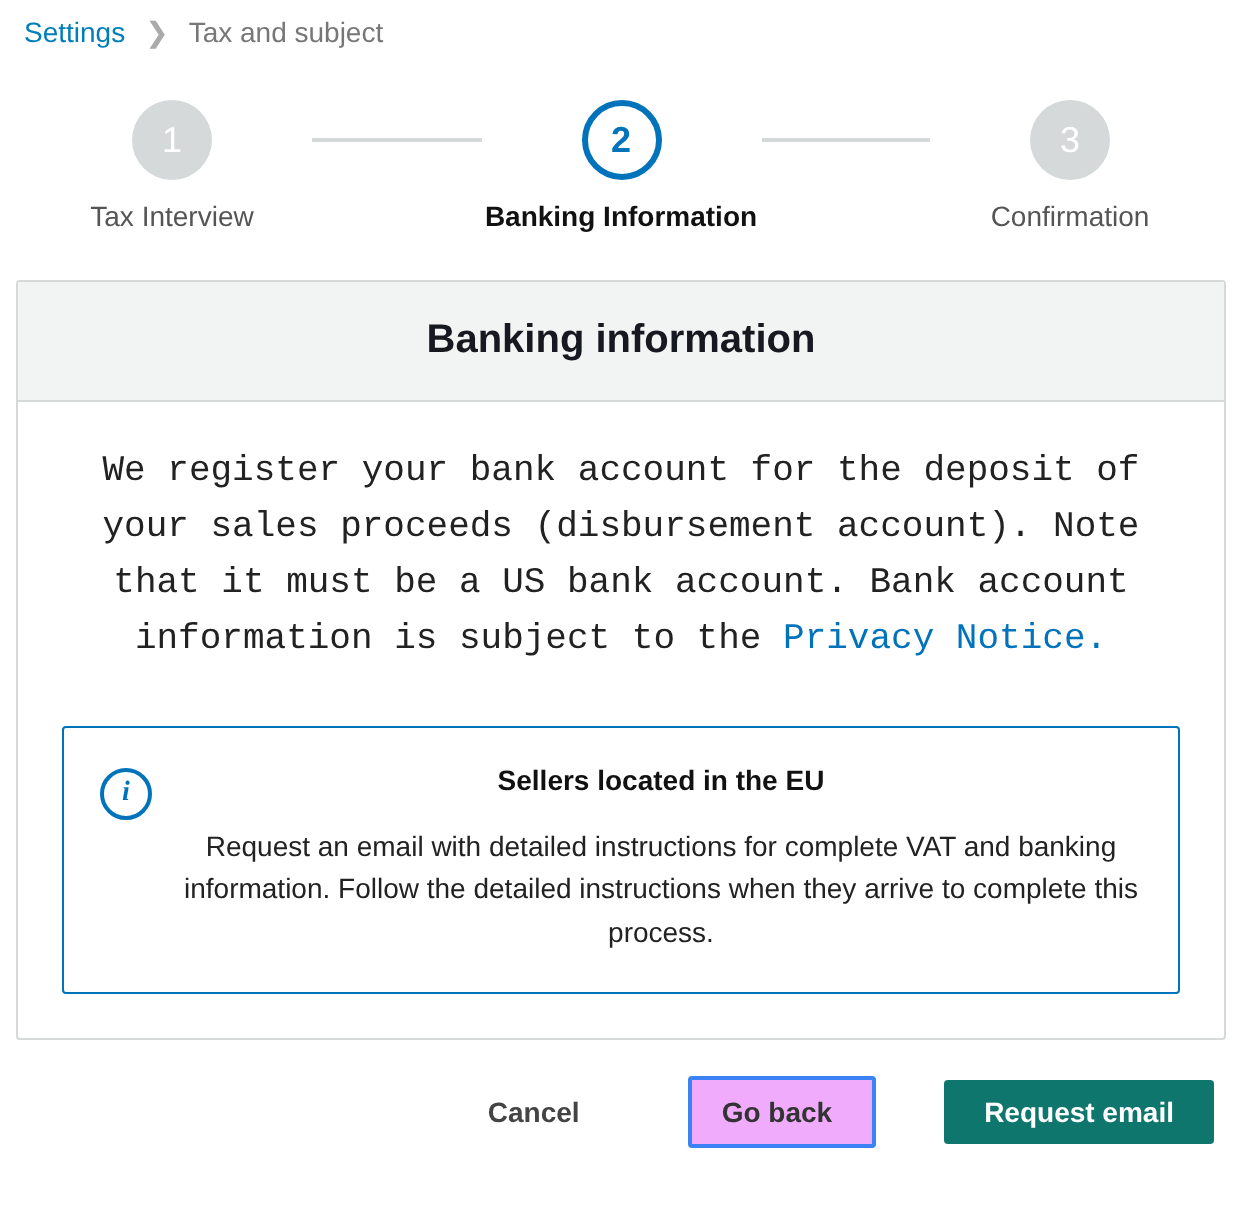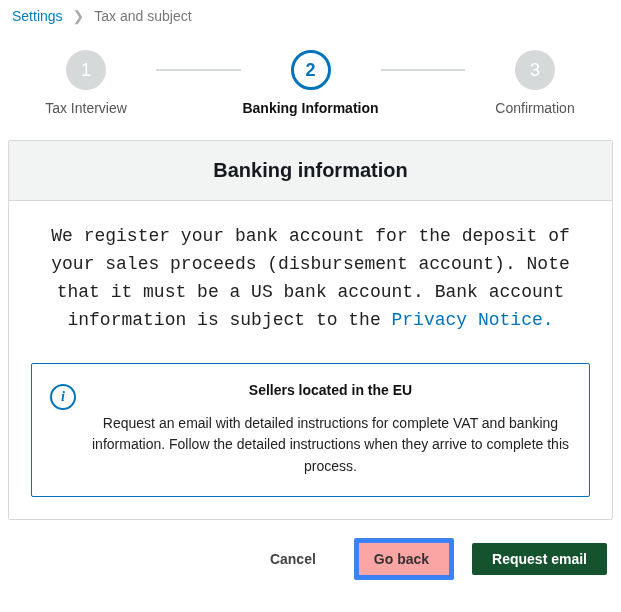--- a/index.html
+++ b/index.html
@@ -84,35 +84,35 @@
     font-size: 14px;
     flex-shrink: 0;
     margin-top: 2px;
   }
   .info-text .info-title { font-weight: 700; font-size: 14px; margin-bottom: 15px; }
   .info-text .info-body { font-size: 14px; line-height: 1.55; color: #222; }
   .actions {
     display: flex;
     justify-content: flex-end;
     align-items: center;
-    gap: 18px;
+    gap: 34px;
     padding: 18px 6px 6px 6px;
   }
   .btn {
     font-size: 14px;
     font-weight: 700;
     padding: 8px 20px;
     border-radius: 2px;
     cursor: pointer;
     border: none;
     background: none;
   }
   .btn.cancel { color: #444; }
-  .btn.goback { border: 5px solid #3b82f6; background: #fca5a5; color: #333; padding-left: 15px; }
-  .btn.primary { background: #14532d; color: #fff; }
+  .btn.goback { border: 2px solid #3b82f6; background: #f0abfc; color: #333; padding-left: 15px; }
+  .btn.primary { background: #0f766e; color: #fff; }
 </style>
 </head>
 <body>
 
 <div class="breadcrumb">
   <a href="#">Settings</a>
   <span class="chev">❯</span>
   <span class="current">Tax and subject</span>
 </div>
 

